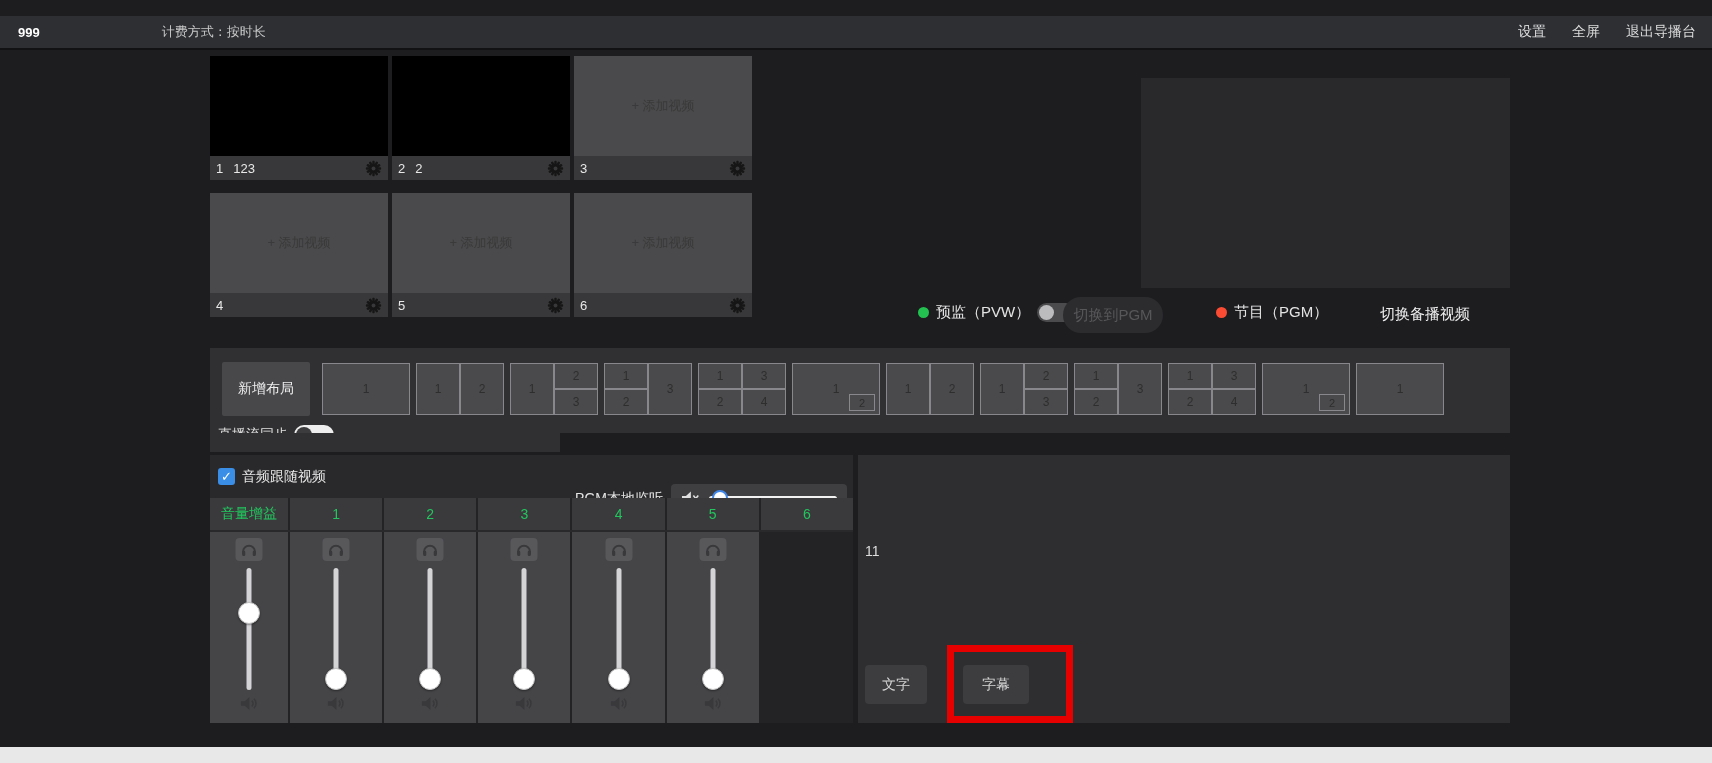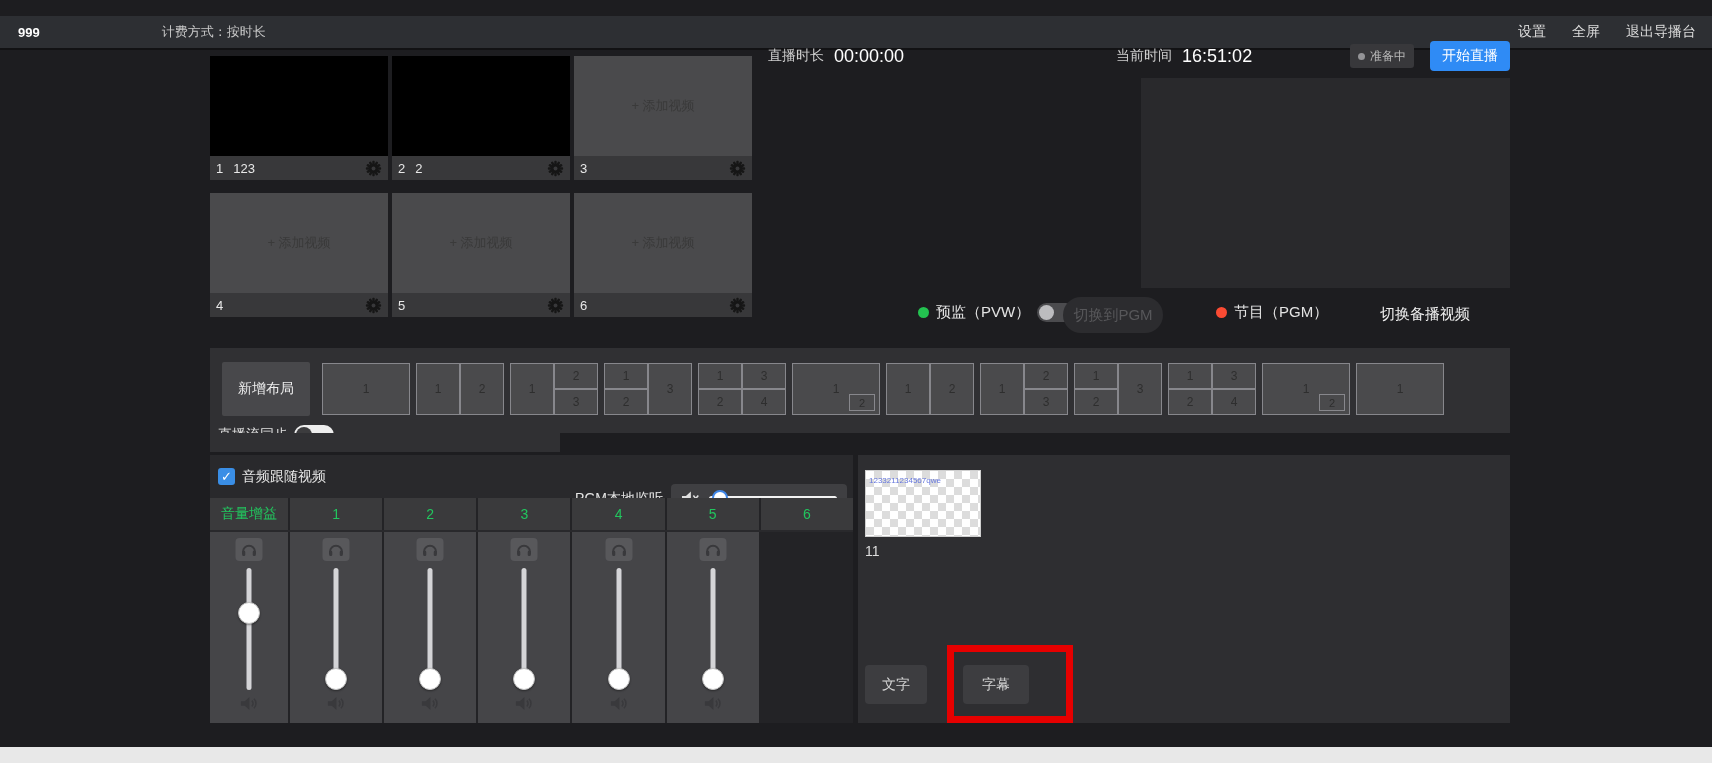--- a/index.html
+++ b/index.html
@@ -327,31 +327,20 @@
                 <rect x="8.6" y="1" width="2.8" height="18" rx="1" transform="rotate(90 10 10)"></rect>
                 <rect x="8.6" y="1" width="2.8" height="18" rx="1" transform="rotate(30 10 10)"></rect>
                 <rect x="8.6" y="1" width="2.8" height="18" rx="1" transform="rotate(150 10 10)"></rect>
               </g>
               <circle cx="10" cy="10" r="2.3" fill="#38383a"></circle>
             </svg></span>
         </div>
       </div>
     </div>
 
-  <div id="live-header">
-    <span class="t-label">直播时长</span>
-    <span class="t-value">00:00:00</span>
-    <span class="t-label cur">当前时间</span>
-    <span class="t-value">16:51:02</span>
-    <span id="status-badge">
-      <span class="dot"></span>
-      <span>准备中</span>
-    </span>
-    <button id="start-live-btn">开始直播</button>
-  </div>
 
   <div id="pgm-panel"></div>
 
   <div id="switch-row">
     <span class="grp" id="pvw-group">
       <span class="dot-g"></span>
       <span>预监（PVW）</span>
       <span class="toggle-dark">
           <span class="knob"></span>
         </span>
@@ -552,23 +541,20 @@
           <span class="spk"><svg viewBox="0 0 20 18" width="19" height="17">
               <path d="M2 6.5 h4 l5 -4.5 v14 l-5 -4.5 h-4 z" fill="#39393c"></path>
               <path d="M13.5 6 a4 4 0 0 1 0 6" fill="none" stroke="#39393c" stroke-width="1.6"></path>
               <path d="M15.8 4 a7 7 0 0 1 0 10" fill="none" stroke="#39393c" stroke-width="1.6"></path>
             </svg></span>
         </div>
       </div>
   </div>
 
   <div id="media-panel">
-    <div id="media-thumb">
-      <span class="ovl">1233211234567qwe</span>
-    </div>
     <span id="media-caption">11</span>
     <button id="text-btn" class="media-btn">文字</button>
     <button id="subtitle-btn" class="media-btn">字幕</button>
   </div>
 
   <div id="annotation-box"></div>
 
 </div>
 <div id="bottom-strip"></div>
 

